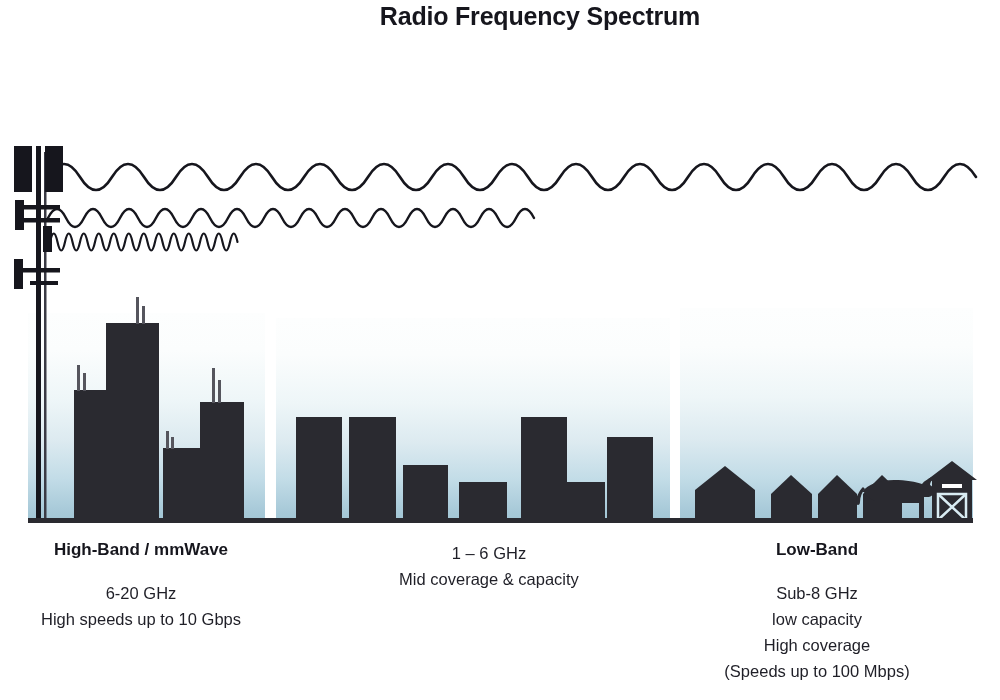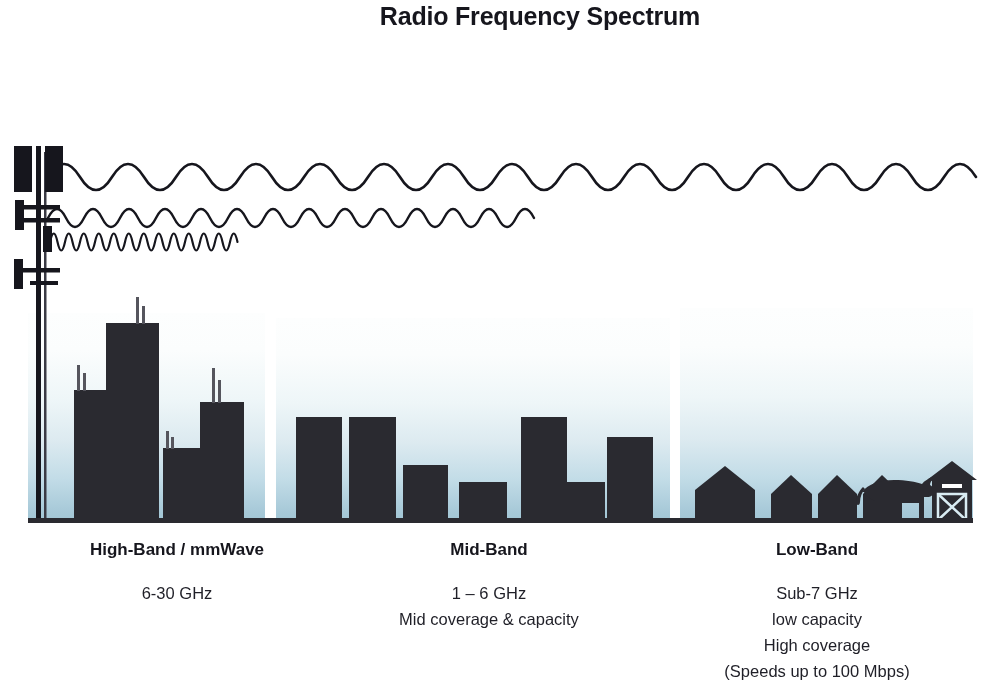--- a/index.html
+++ b/index.html
@@ -165,32 +165,32 @@
         <rect x="43" y="226" width="9" height="26" fill="#16161d"></rect>
         <rect x="14" y="259" width="9" height="30" fill="#16161d"></rect>
       </g>
     </svg>
 
     <div class="ground"></div>
   </div>
 
   <div class="labels">
 
-    <div class="col" style="left:0px; width:282px;padding-left:36px;">
+    <div class="col" style="left:0px; width:282px;">
       <div class="head">High-Band / mmWave</div>
-      <div class="sub">6-30 GHz</div>
+      <div class="sub">6-20 GHz</div>
+      <div class="sub">High speeds up to 10 Gbps</div>
     </div>
 
     <div class="col" style="left:340px; width:298px;">
-      <div class="head">Mid-Band</div>
       <div class="sub">1 – 6 GHz</div>
       <div class="sub">Mid coverage &amp; capacity</div>
     </div>
 
     <div class="col" style="left:667px; width:300px;">
       <div class="head">Low-Band</div>
-      <div class="sub">Sub-7 GHz</div>
+      <div class="sub">Sub-8 GHz</div>
       <div class="sub">low capacity</div>
       <div class="sub">High coverage</div>
       <div class="sub">(Speeds up to 100 Mbps)</div>
     </div>
   </div>
 </div>
 
 </body></html>

